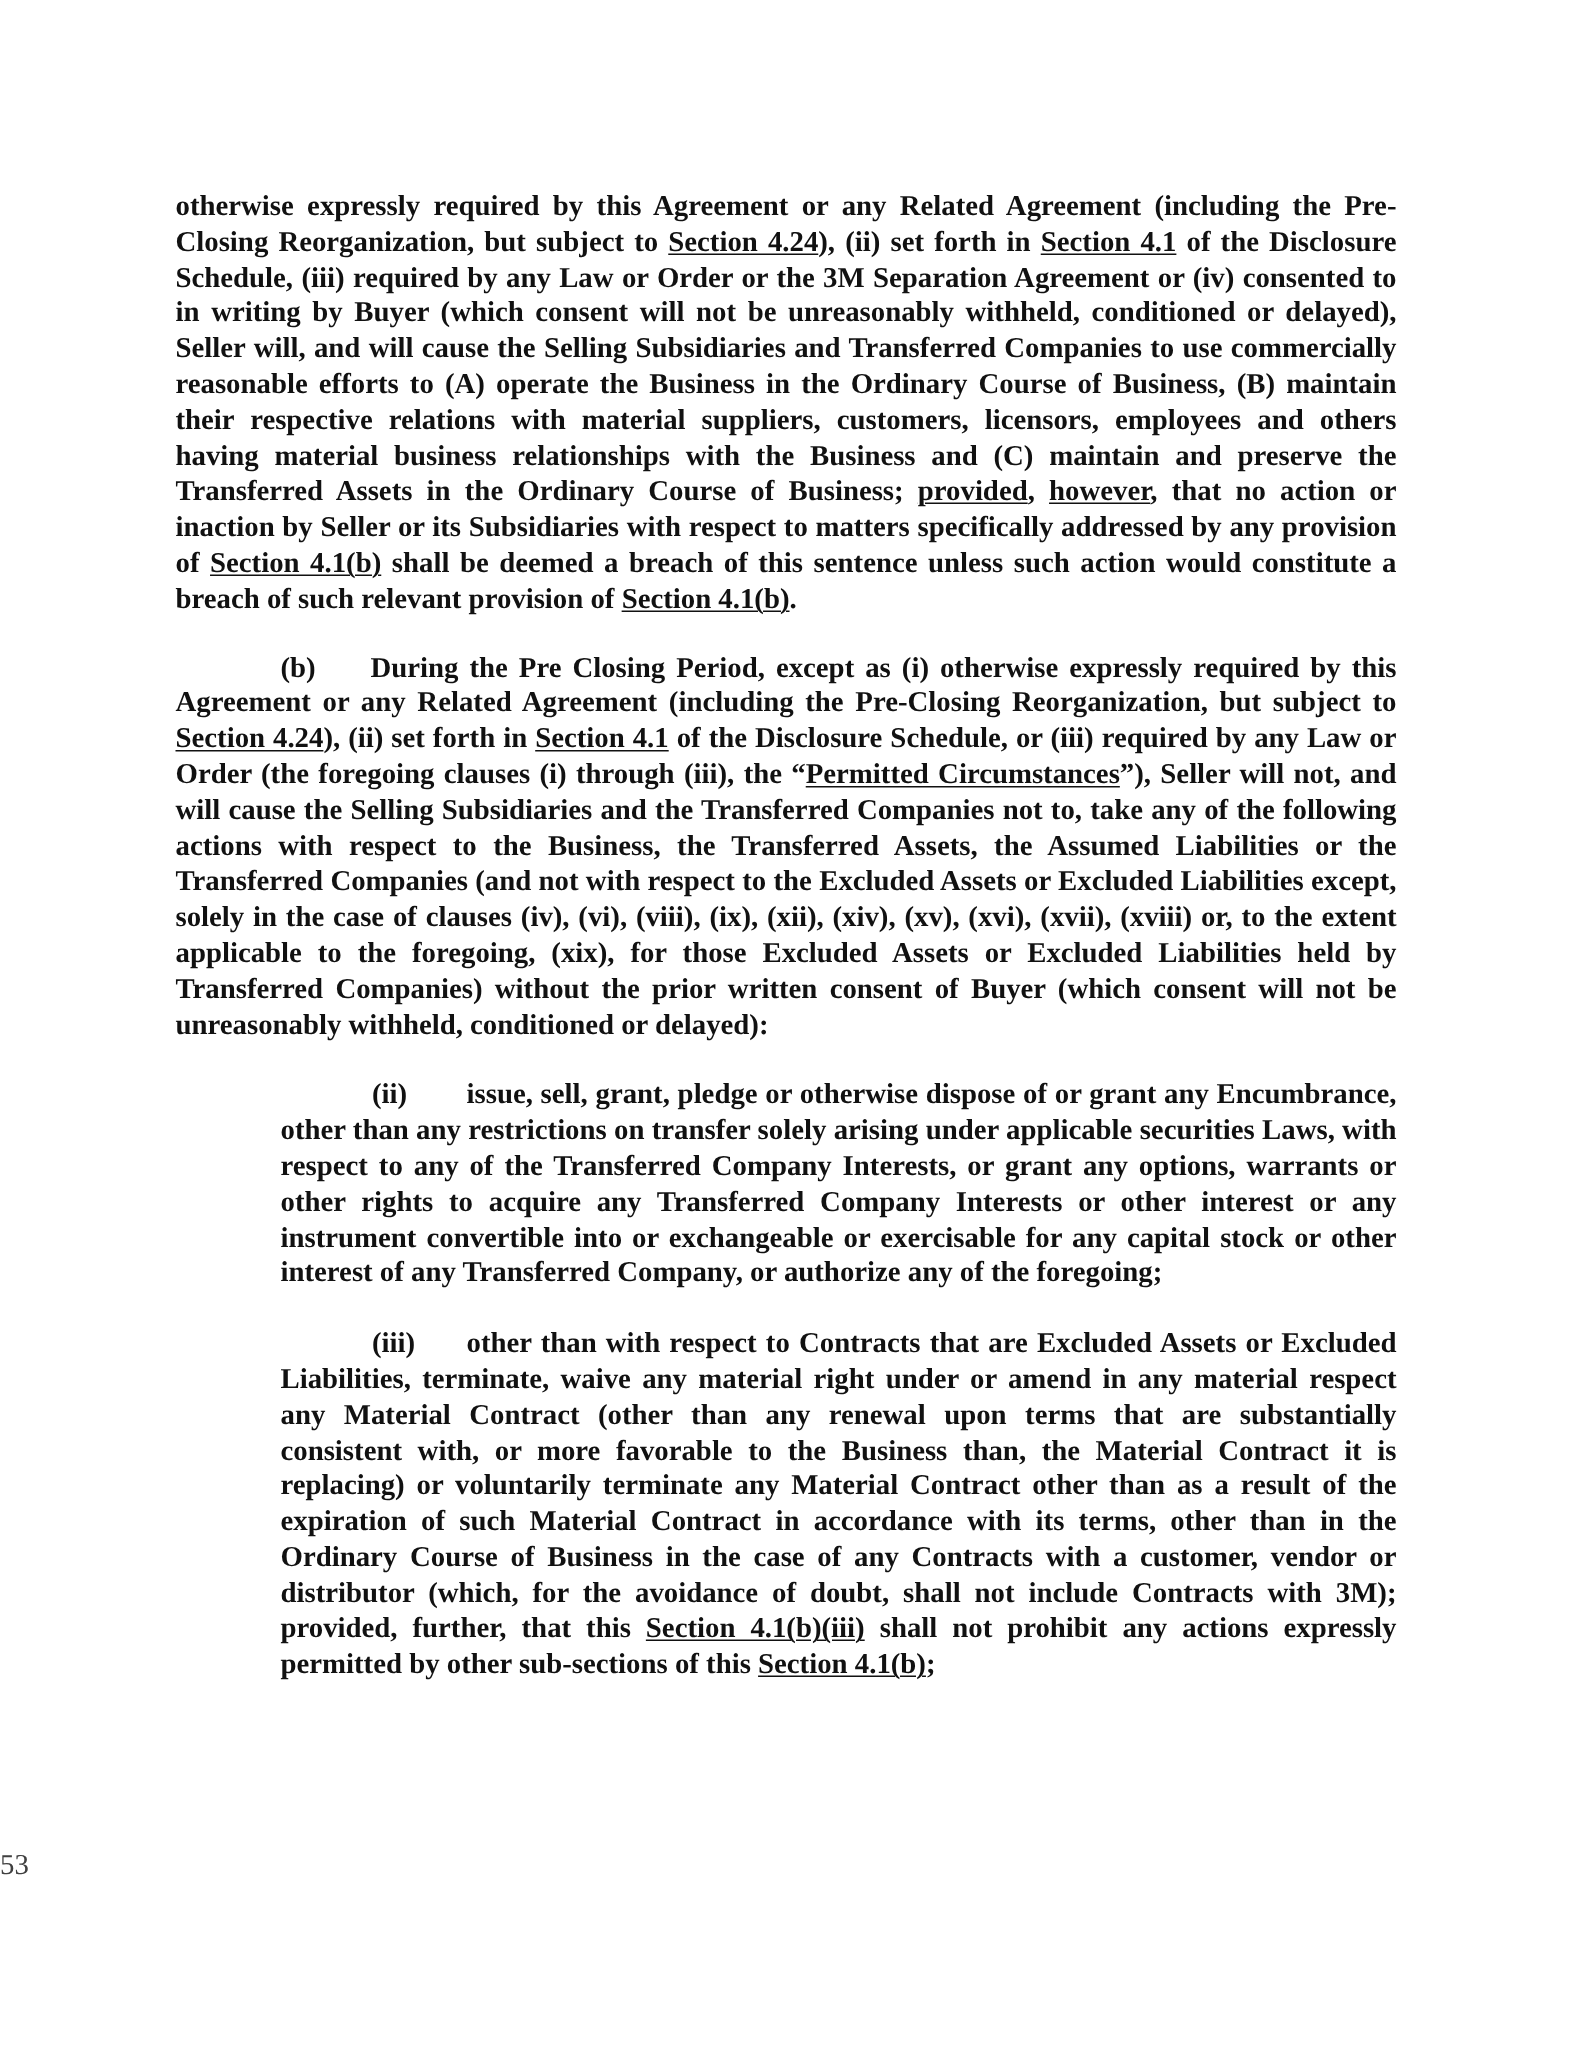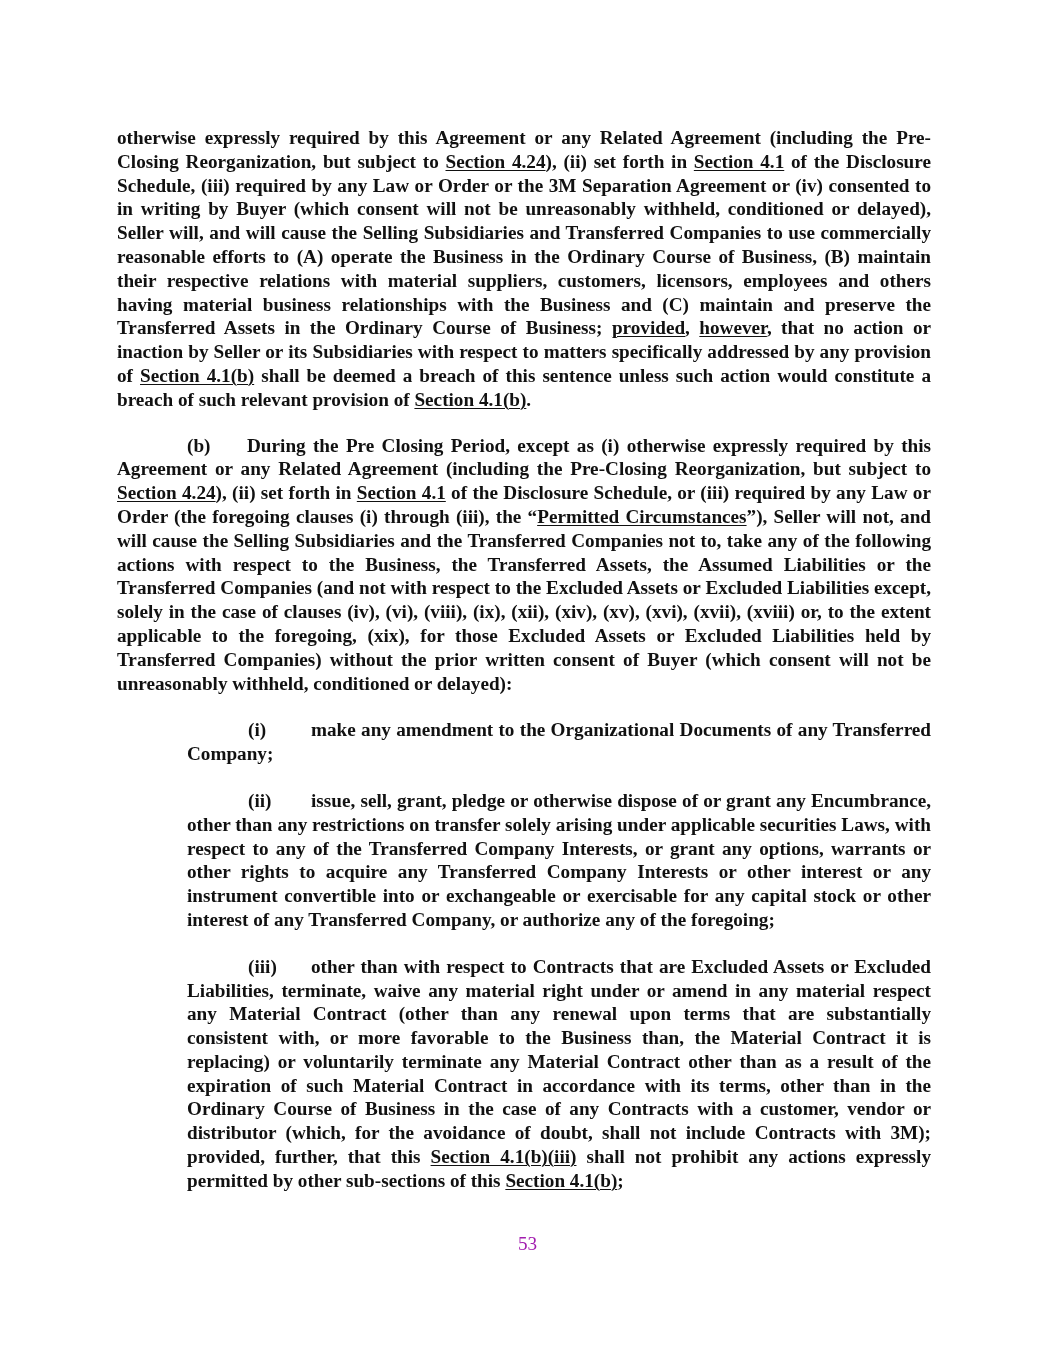--- a/index.html
+++ b/index.html
@@ -11,34 +11,33 @@
   }
   .para { margin: 0 0 23px 0; }
   .para.first { margin-bottom: 22px; }
   .indent-b { text-indent: 70px; }
   .sub { margin-left: 70px; text-indent: 61px; }
   .lbl { display: inline-block; text-indent: 0; }
   .lbl-b { width: 60px; }
   .lbl-sub { width: 63px; }
   u { text-decoration: underline; text-underline-offset: 2px; text-decoration-thickness: 1px; }
   .page-number {
-    position: absolute; left: 0; width: 1055px; top: 1233px; text-align: center;
-    font-family: "Liberation Serif", serif; font-size: 19.2px; color: #a21caf;
+    position: absolute; left: 0; width: 1055px; top: 1233px; text-align: left;
+    font-family: "Liberation Serif", serif; font-size: 19.2px; color: #404040;
   }
 </style>
 </head>
 <body>
 
 <div class="page">
 
   <p class="para first"><span>otherwise expressly required by this Agreement or any Related Agreement (including the Pre-Closing Reorganization, but subject to </span><u>Section 4.24</u><span>), (ii) set forth in </span><u>Section 4.1</u><span> of the Disclosure Schedule, (iii) required by any Law or Order or the 3M Separation Agreement or (iv) consented to in writing by Buyer (which consent will not be unreasonably withheld, conditioned or delayed), Seller will, and will cause the Selling Subsidiaries and Transferred Companies to use commercially reasonable efforts to (A) operate the Business in the Ordinary Course of Business, (B) maintain their respective relations with material suppliers, customers, licensors, employees and others having material business relationships with the Business and (C) maintain and preserve the Transferred Assets in the Ordinary Course of Business; </span><u>provided</u><span>, </span><u>however</u><span>, that no action or inaction by Seller or its Subsidiaries with respect to matters specifically addressed by any provision of </span><u>Section 4.1(b)</u><span> shall be deemed a breach of this sentence unless such action would constitute a breach of such relevant provision of </span><u>Section 4.1(b)</u><span>.</span></p>
 
   <p class="para indent-b"><span class="lbl lbl-b">(b)</span><span>During the Pre Closing Period, except as (i) otherwise expressly required by this Agreement or any Related Agreement (including the Pre-Closing Reorganization, but subject to </span><u>Section 4.24</u><span>), (ii) set forth in </span><u>Section 4.1</u><span> of the Disclosure Schedule, or (iii) required by any Law or Order (the foregoing clauses (i) through (iii), the “</span><u>Permitted Circumstances</u><span>”), Seller will not, and will cause the Selling Subsidiaries and the Transferred Companies not to, take any of the following actions with respect to the Business, the Transferred Assets, the Assumed Liabilities or the Transferred Companies (and not with respect to the Excluded Assets or Excluded Liabilities except, solely in the case of clauses (iv), (vi), (viii), (ix), (xii), (xiv), (xv), (xvi), (xvii), (xviii) or, to the extent applicable to the foregoing, (xix), for those Excluded Assets or Excluded Liabilities held by Transferred Companies) without the prior written consent of Buyer (which consent will not be unreasonably withheld, conditioned or delayed):</span></p>
 
-  <p class="para sub"><span class="lbl lbl-sub">(i)</span><span>make any amendment to the Organizational Documents of any Transferred Company;</span></p>
 
   <p class="para sub"><span class="lbl lbl-sub">(ii)</span><span>issue, sell, grant, pledge or otherwise dispose of or grant any Encumbrance, other than any restrictions on transfer solely arising under applicable securities Laws, with respect to any of the Transferred Company Interests, or grant any options, warrants or other rights to acquire any Transferred Company Interests or other interest or any instrument convertible into or exchangeable or exercisable for any capital stock or other interest of any Transferred Company, or authorize any of the foregoing;</span></p>
 
   <p class="para sub"><span class="lbl lbl-sub">(iii)</span><span>other than with respect to Contracts that are Excluded Assets or Excluded Liabilities, terminate, waive any material right under or amend in any material respect any Material Contract (other than any renewal upon terms that are substantially consistent with, or more favorable to the Business than, the Material Contract it is replacing) or voluntarily terminate any Material Contract other than as a result of the expiration of such Material Contract in accordance with its terms, other than in the Ordinary Course of Business in the case of any Contracts with a customer, vendor or distributor (which, for the avoidance of doubt, shall not include Contracts with 3M); provided, further, that this </span><u>Section 4.1(b)(iii)</u><span> shall not prohibit any actions expressly permitted by other sub-sections of this </span><u>Section 4.1(b)</u><span>;</span></p>
 
 </div>
 
 <div class="page-number">53</div>
 
 </body></html>

